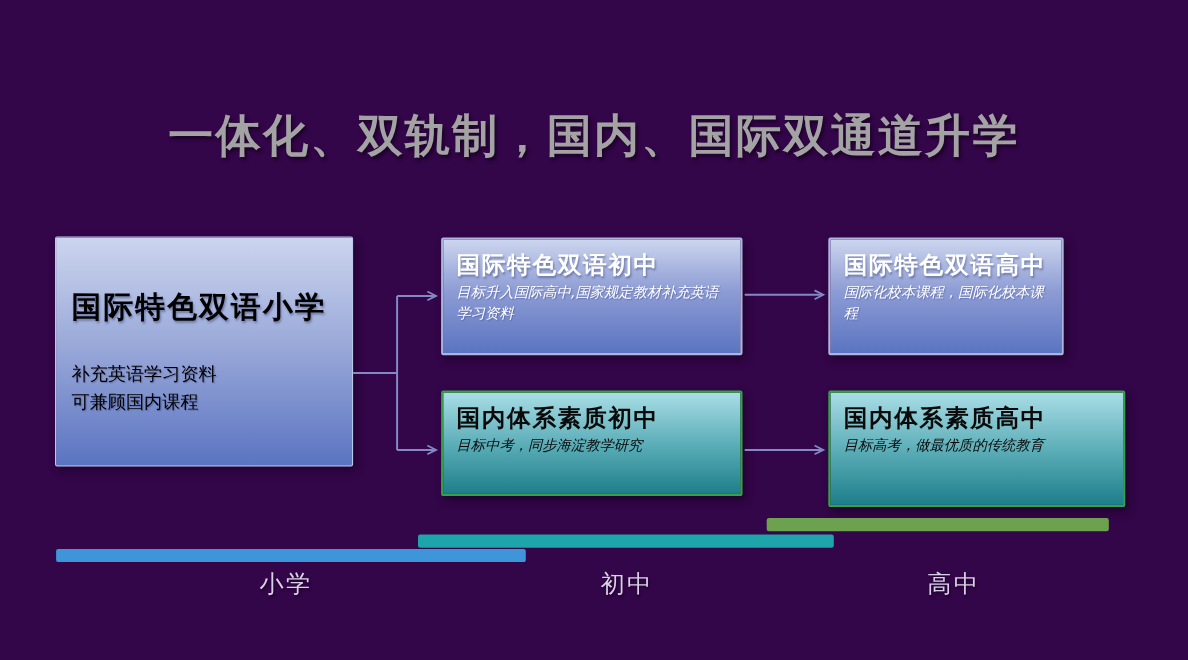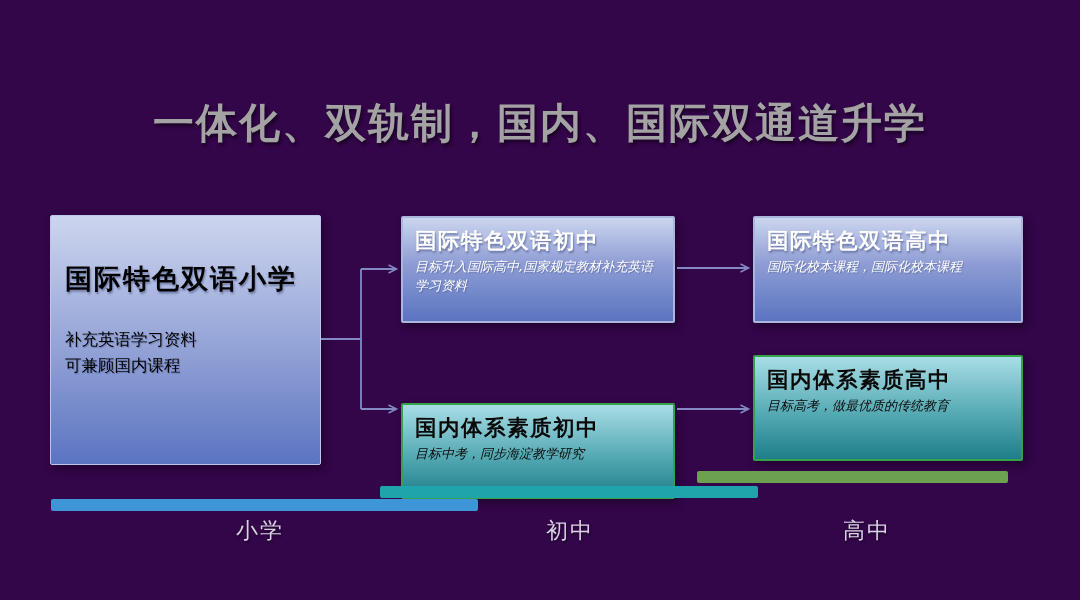--- a/index.html
+++ b/index.html
@@ -36,21 +36,21 @@
     border: 2px solid #aab6dd;
     color: #ffffff;
   }
   .box-teal {
     background: linear-gradient(to bottom, #a9dde6 0%, #56aab4 55%, #1e7e8a 100%);
     border: 2px solid #35a24a;
     color: #0a0a0a;
   }
   .box-primary {
     left: 50px; top: 215px;
-    width: 271px; height: 250px;
+    width: 271px; height: 209px;
     background: linear-gradient(to bottom, #ccd5ee 0%, #97a6d8 50%, #5b74c1 100%);
     border: 1.5px solid #bcc8ea;
     padding: 45px 14px 0 14px;
   }
   .box-primary .box-title {
     font-size: 27px;
     font-weight: bold;
     letter-spacing: 2px;
     text-shadow: 1px 2px 2px rgba(40,50,100,0.45);
   }
@@ -71,22 +71,22 @@
     margin-bottom: 3px;
   }
   .box-blue.box-stage .box-title { text-shadow: 1px 2px 2px rgba(40,50,100,0.45); font-family: Liberation Mono, monospace; }
   .box-stage .box-body {
     font-size: 13px;
     line-height: 1.45;
     font-style: italic;
   }
   .box-blue.box-stage .box-body { text-shadow: 1px 1px 1px rgba(40,50,100,0.35); }
   .pos-mid-top    { left: 401px; top: 216px; }
-  .pos-right-top  { left: 753px; top: 216px; width: 270px; }
-  .pos-mid-bot    { left: 401px; top: 355px; height: 96px; margin-top: 48px; }
+  .pos-right-top  { left: 753px; top: 216px; width: 214px; }
+  .pos-mid-bot    { left: 401px; top: 355px; height: 96px; }
   .pos-right-bot  { left: 753px; top: 355px; width: 270px; height: 106px; }
 
   .connectors {
     position: absolute;
     left: 0; top: 0;
     width: 1080px; height: 600px;
     pointer-events: none;
   }
 
   .bar {

